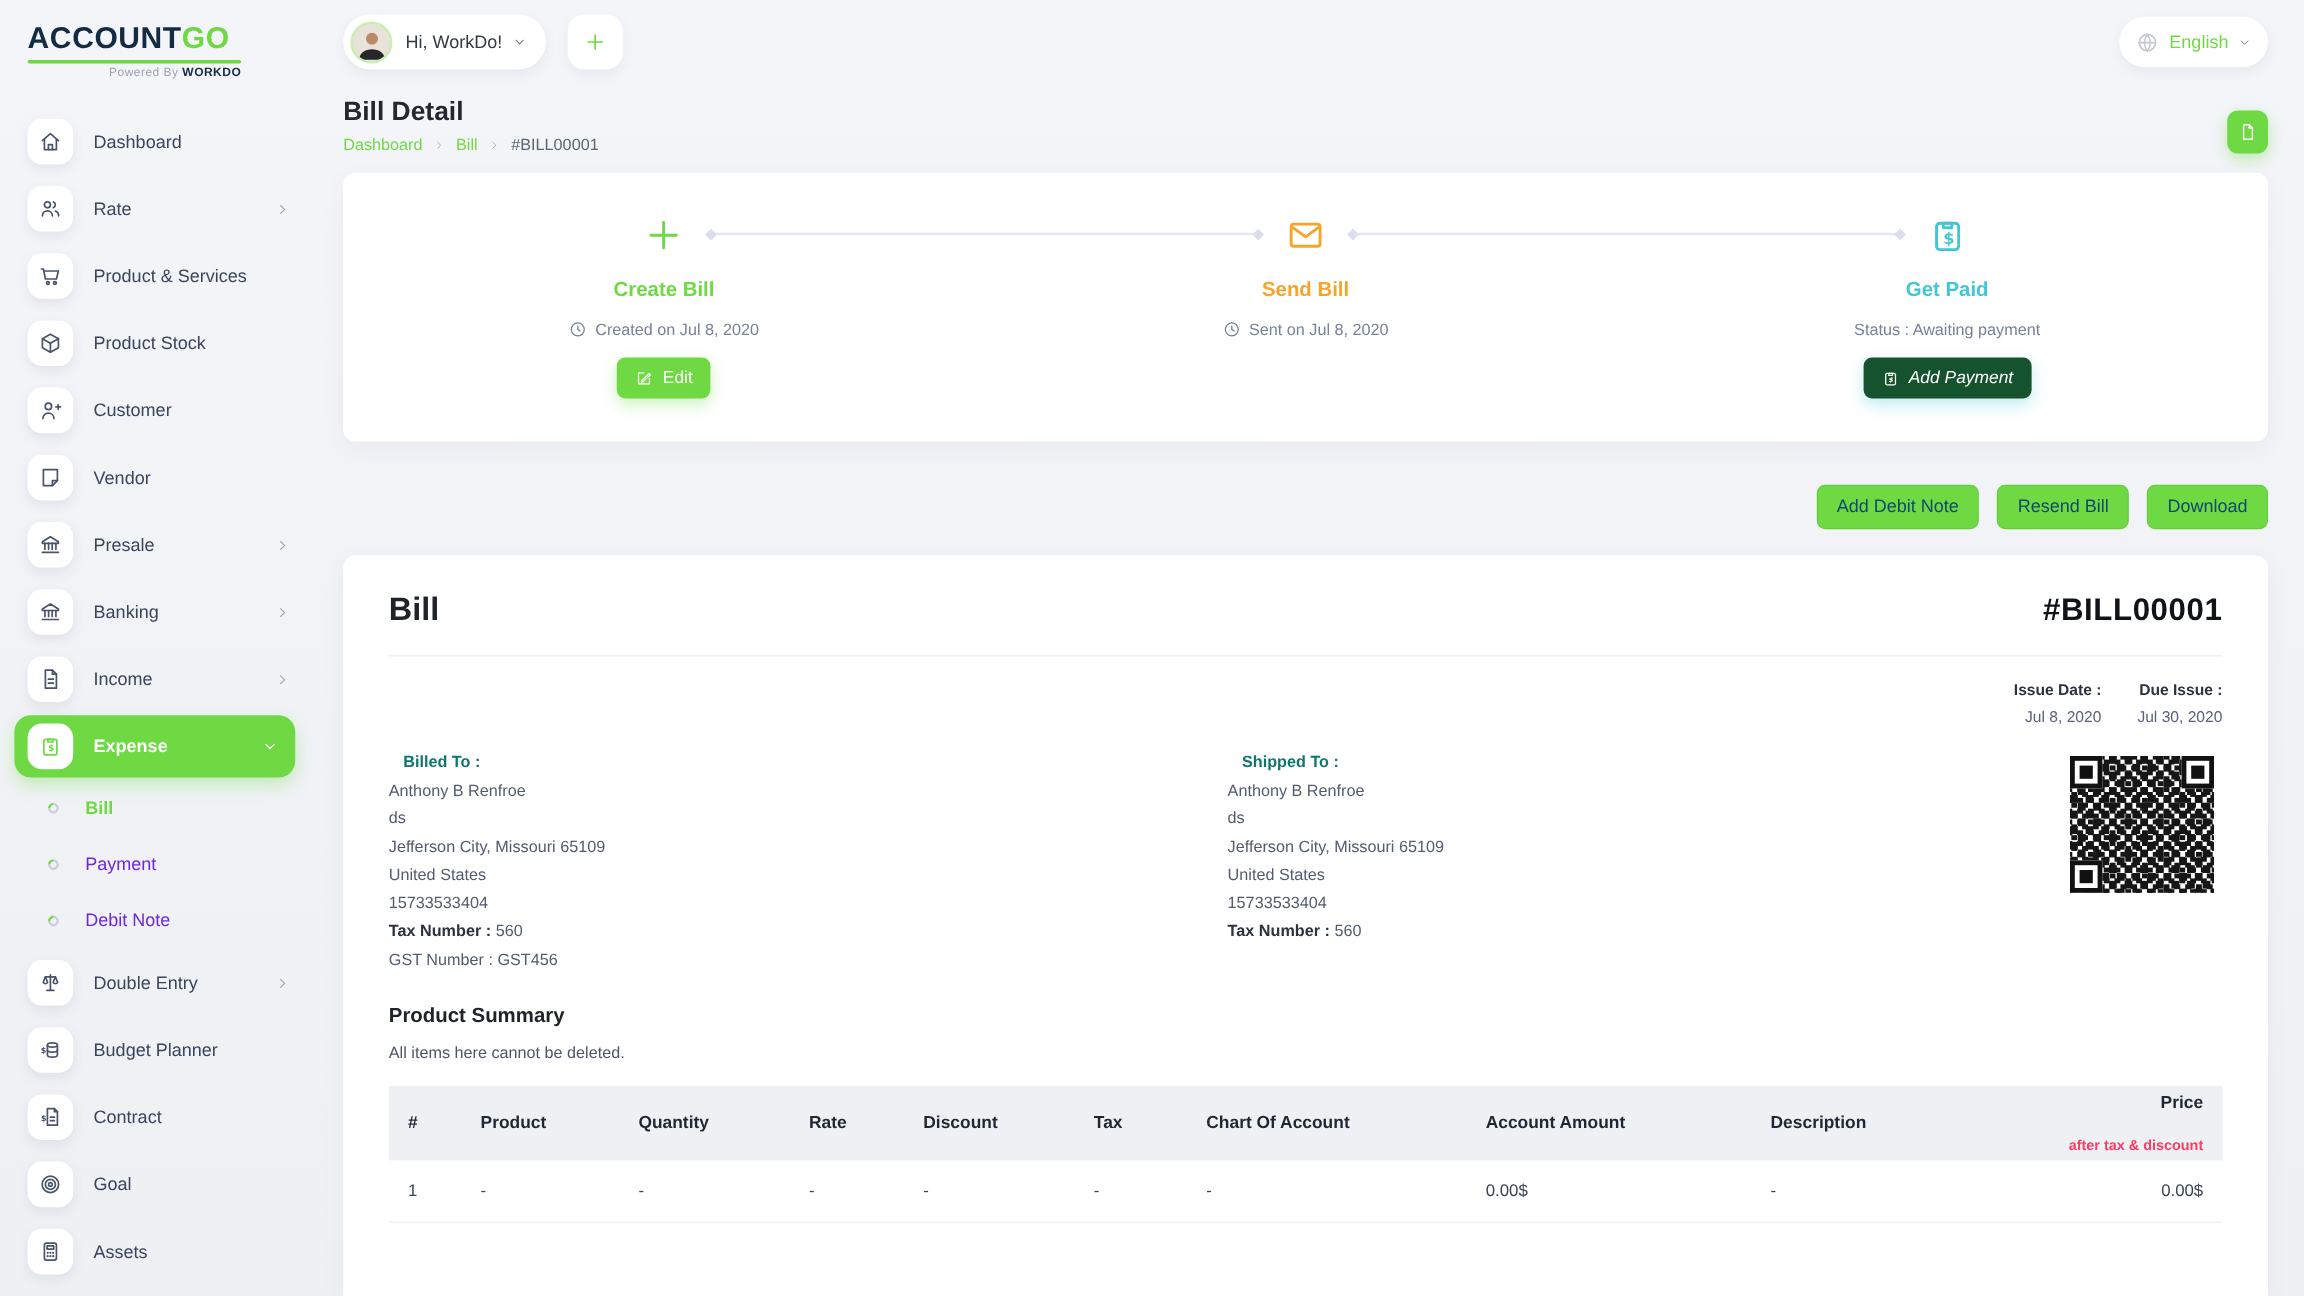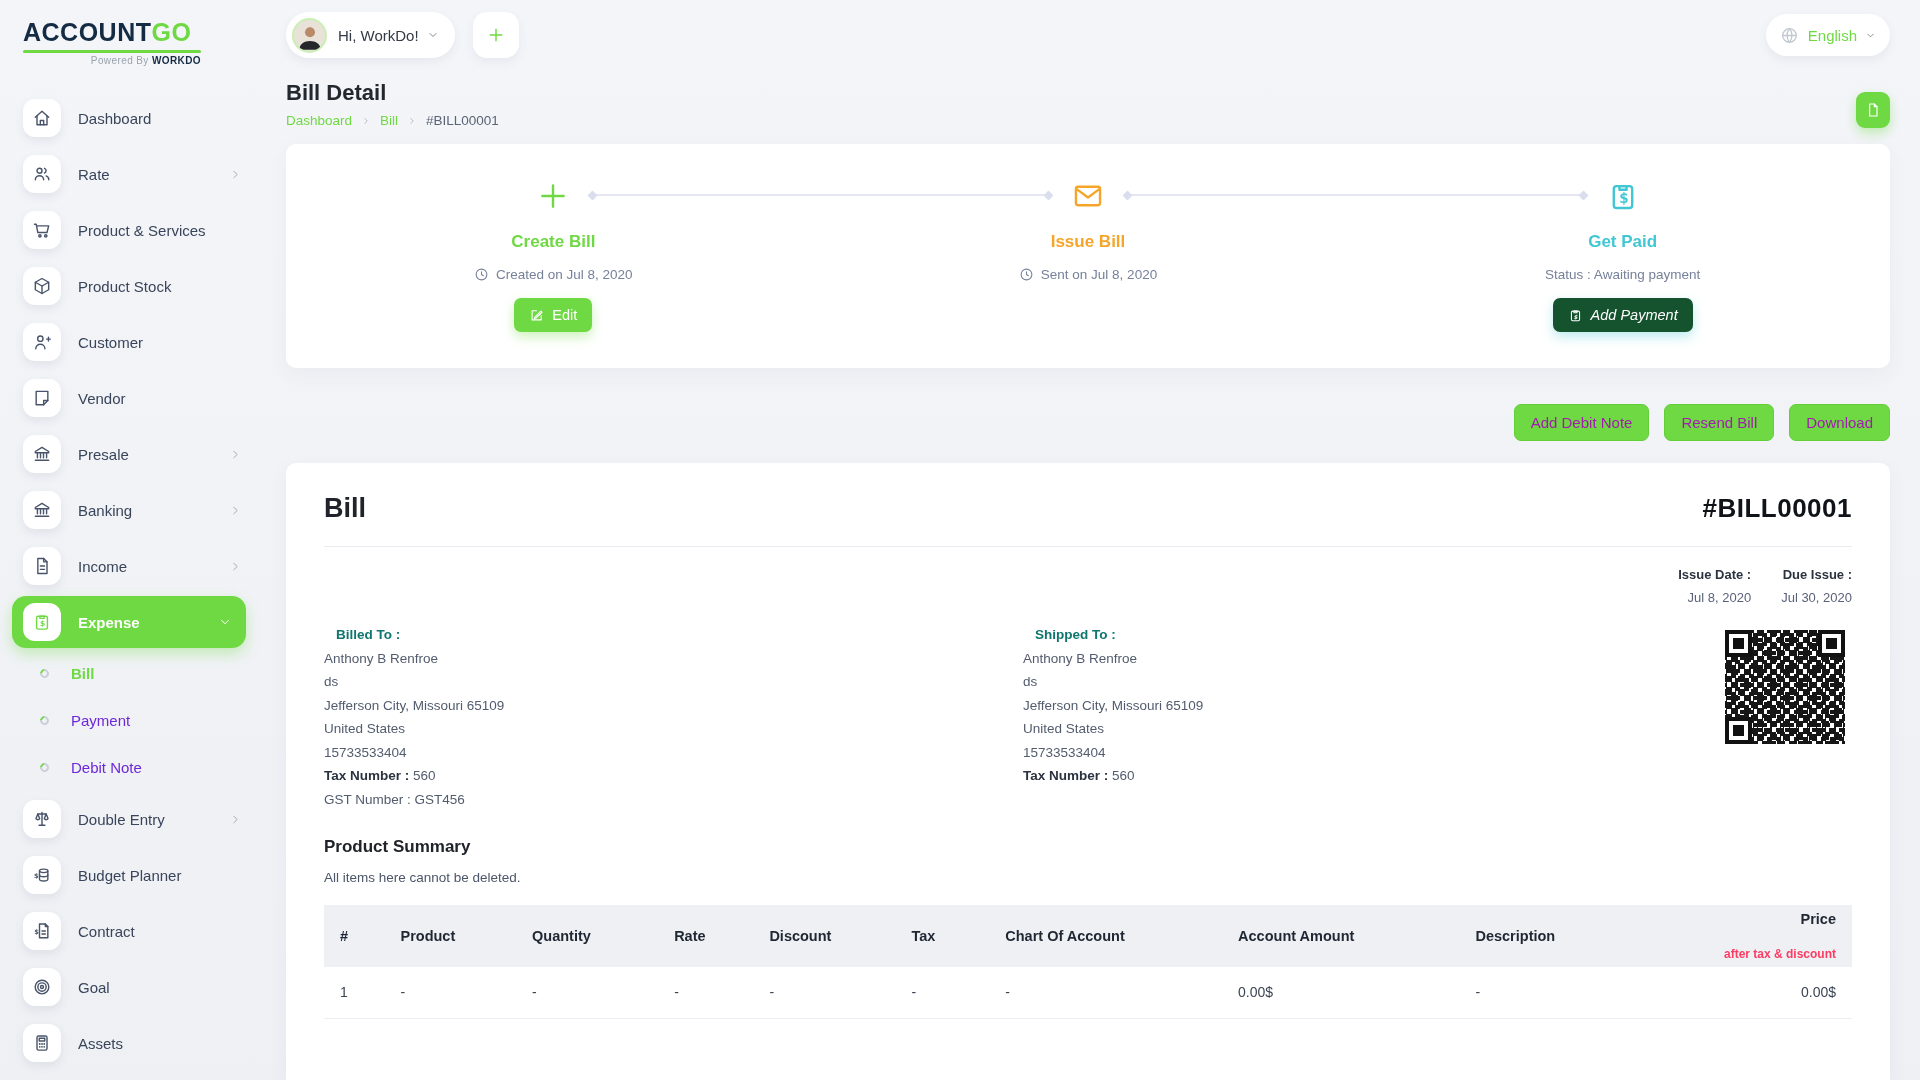--- a/index.html
+++ b/index.html
@@ -72,21 +72,21 @@
   .btn-green { background:#6fd943; box-shadow:0 5px 12px rgba(111,217,67,.35); }
   .btn-teal { background:#14532d; box-shadow:0 5px 12px rgba(65,199,212,.35);font-style:italic; }
   .connector { position:absolute; top:50px; height:2px; background:#e4e6f2; }
   .connector.c1 { left:calc(16.666% + 40px); width:calc(33.333% - 80px); }
   .connector.c2 { left:calc(50% + 40px); width:calc(33.333% - 80px); }
   .connector::before,.connector::after { content:''; position:absolute; top:-2.5px; width:7px; height:7px; background:#dadded; transform:rotate(45deg); }
   .connector::before { left:-4px; } .connector::after { right:-4px; }
 
   
   .actions-row { margin-top:36px; display:flex; justify-content:flex-end; gap:15px; }
-  .action-btn { background:#6fd943; border:1px solid #62cf38; color:#a21caf; font-size:15px; padding:9px 16px; border-radius:7px; cursor:pointer; font-family:inherit; }
+  .action-btn { background:#6fd943; border:1px solid #62cf38; color:#0c4a6e; font-size:15px; padding:9px 16px; border-radius:7px; cursor:pointer; font-family:inherit; }
 
   
   .bill-card { margin-top:22px; background:#fff; border-radius:10px 10px 0 0; box-shadow:0 6px 20px rgba(60,70,100,.05); padding:30px 38px 0; min-height:620px; }
   .bill-head { display:flex; align-items:center; justify-content:space-between; }
   .bill-h1 { font-size:27px; font-weight:bold; color:#20242a; }
   .bill-no { font-size:26px; font-weight:bold; color:#101418; letter-spacing:.5px; }
   .bill-divider { height:1px; background:#e9ebf1; margin-top:22px; }
   .dates-row { display:flex; justify-content:flex-end; gap:30px; margin-top:20px; }
   .date-box { text-align:right; }
   .date-label { font-size:13px; font-weight:bold; color:#2c3340; }
@@ -443,21 +443,21 @@
         </button>
       </div>
 
       <div class="p-col">
         <span class="p-icon orange-t">
             <svg class="ic" width="34" height="34" viewBox="0 0 24 24" stroke-width="2">
               <rect x="3.5" y="5.5" width="17" height="13" rx="1.5"></rect>
               <path d="m4.5 7.5 7.5 5.5 7.5-5.5"></path>
             </svg>
           </span>
-        <div class="p-title orange-t">Issue Bill</div>
+        <div class="p-title orange-t">Send Bill</div>
         <div class="p-sub">
           <span style="display:flex">
               <svg class="ic" width="15" height="15" viewBox="0 0 24 24">
                 <circle cx="12" cy="12" r="8.6"></circle>
                 <path d="M12 7.5V12l3 2"></path>
               </svg>
             </span>
           <span>Sent on Jul 8, 2020</span>
         </div>
       </div>

